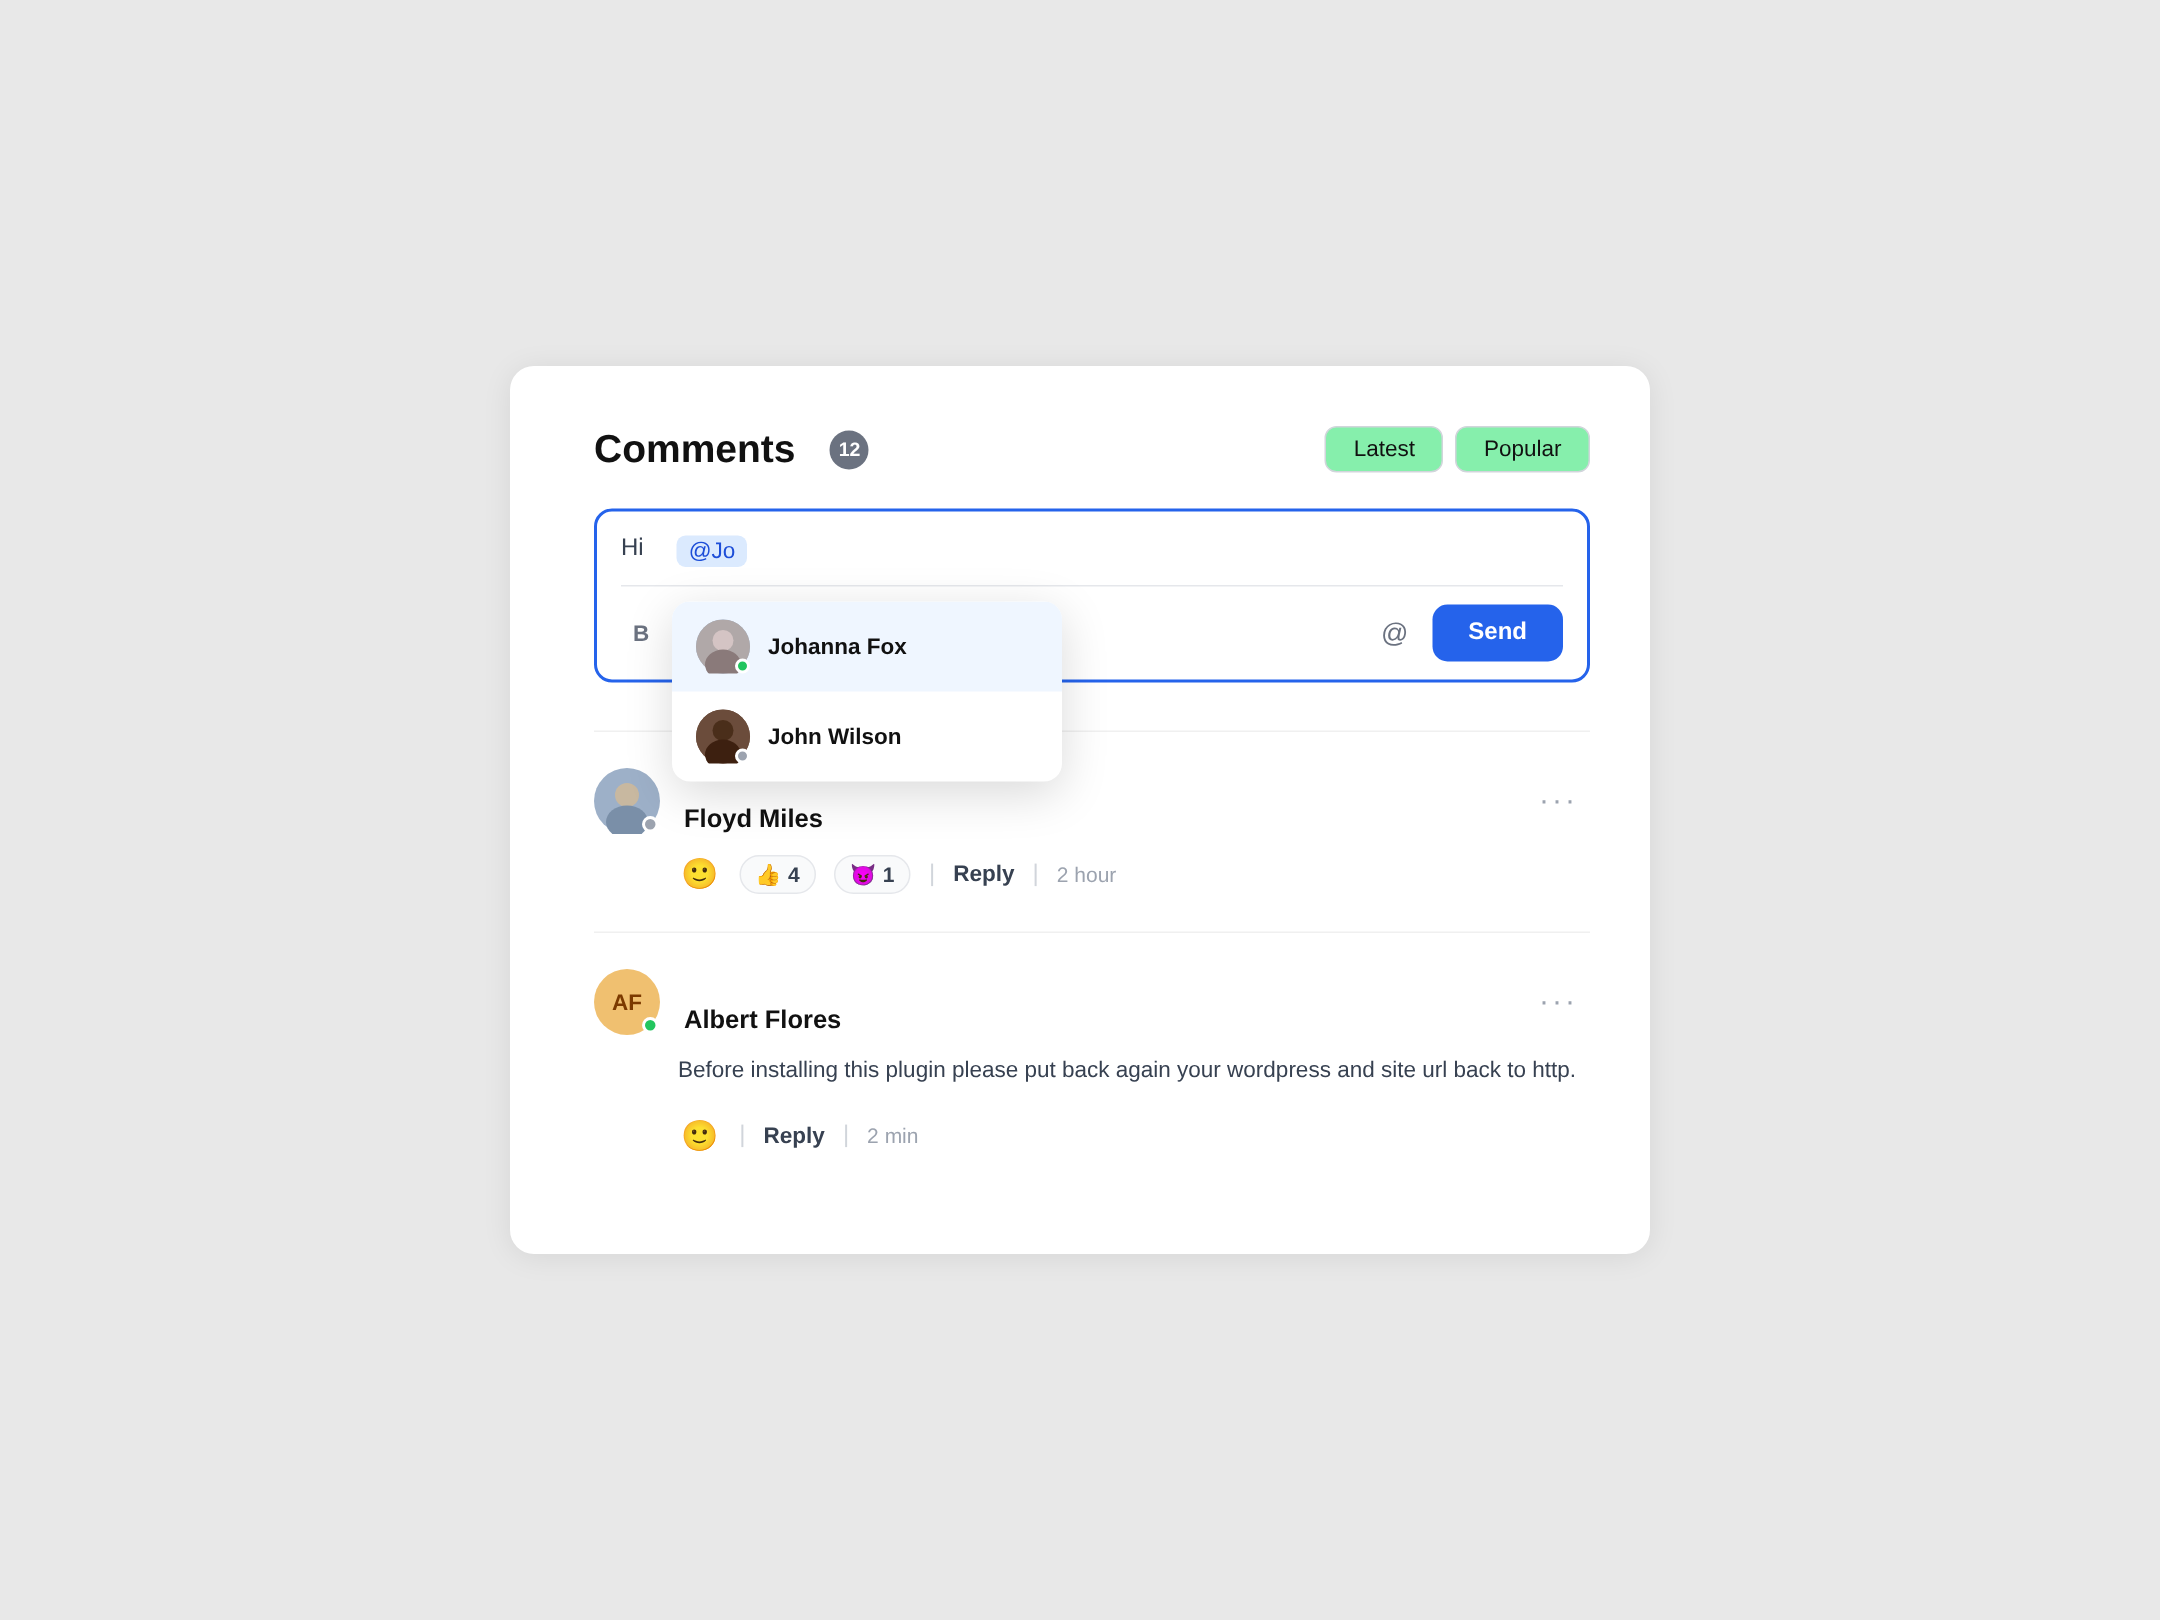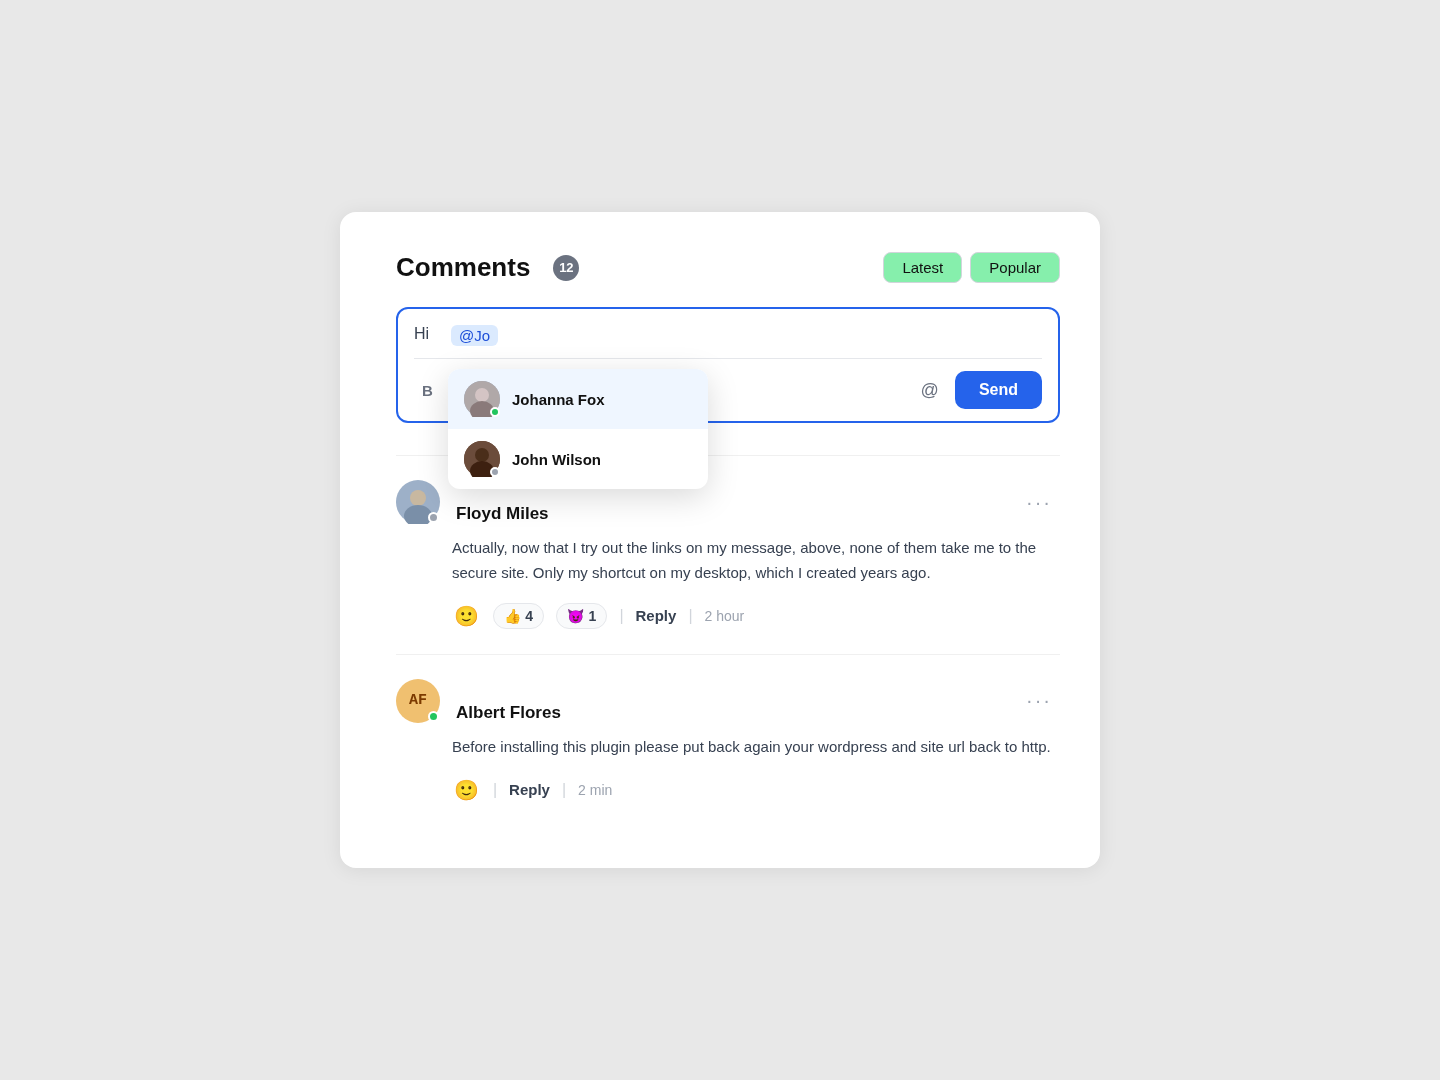--- a/index.html
+++ b/index.html
@@ -214,21 +214,20 @@
       display: flex;
       align-items: flex-end;
       gap: 16px;
     }
     .user-avatar {
       width: 44px;
       height: 44px;
       border-radius: 50%;
       position: relative;
       flex-shrink: 0;
-      font-family: Liberation Mono, monospace;
     }
     .user-avatar-circle {
       width: 44px;
       height: 44px;
       border-radius: 50%;
       display: flex;
       align-items: center;
       justify-content: center;
       font-size: 15px;
       font-weight: 700;
@@ -388,21 +387,20 @@
             <circle cx="22" cy="22" r="22" fill="#9db0c8"></circle>
             <ellipse cx="22" cy="18" rx="8" ry="8" fill="#c8b8a0"></ellipse>
             <ellipse cx="22" cy="36" rx="14" ry="11" fill="#7a8fa8"></ellipse>
           </svg>
           <span class="user-dot-offline"></span>
         </div>
         <span class="user-name">Floyd Miles</span>
       </div>
       <button class="more-btn">···</button>
     </div>
-    <p class="comment-text">Actually, now that I try out the links on my message, above, none of them take me to the secure site. Only my shortcut on my desktop, which I created years ago.</p>
     <div class="comment-actions">
       <button class="emoji-react-btn">🙂</button>
       <button class="reaction-pill">
         <span>👍</span>
         <span>4</span>
       </button>
       <button class="reaction-pill">
         <span>😈</span>
         <span>1</span>
       </button>

